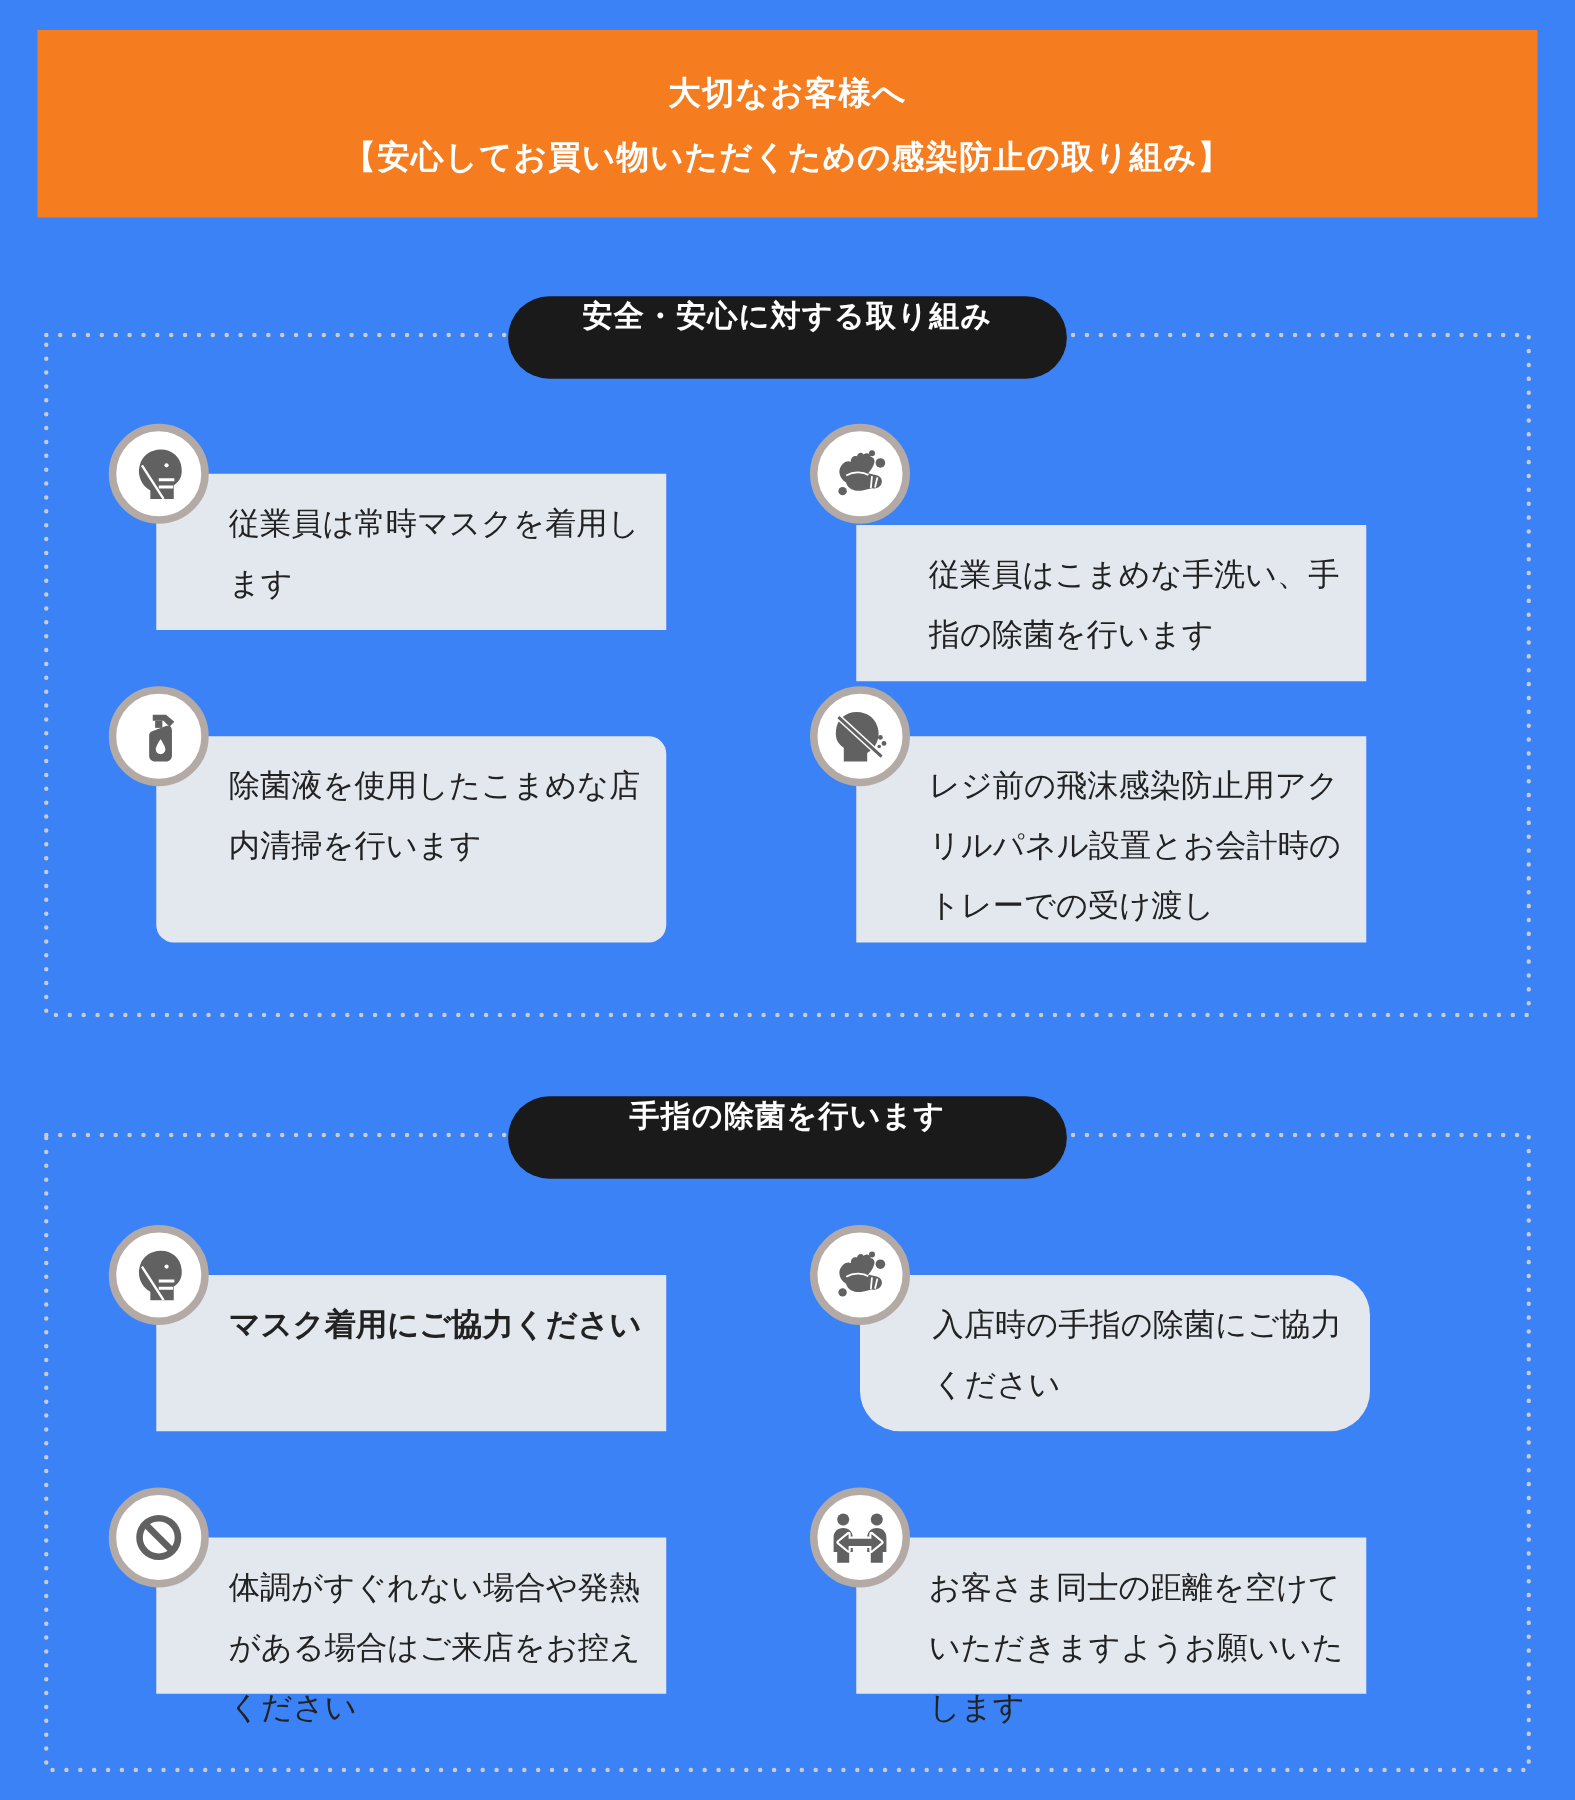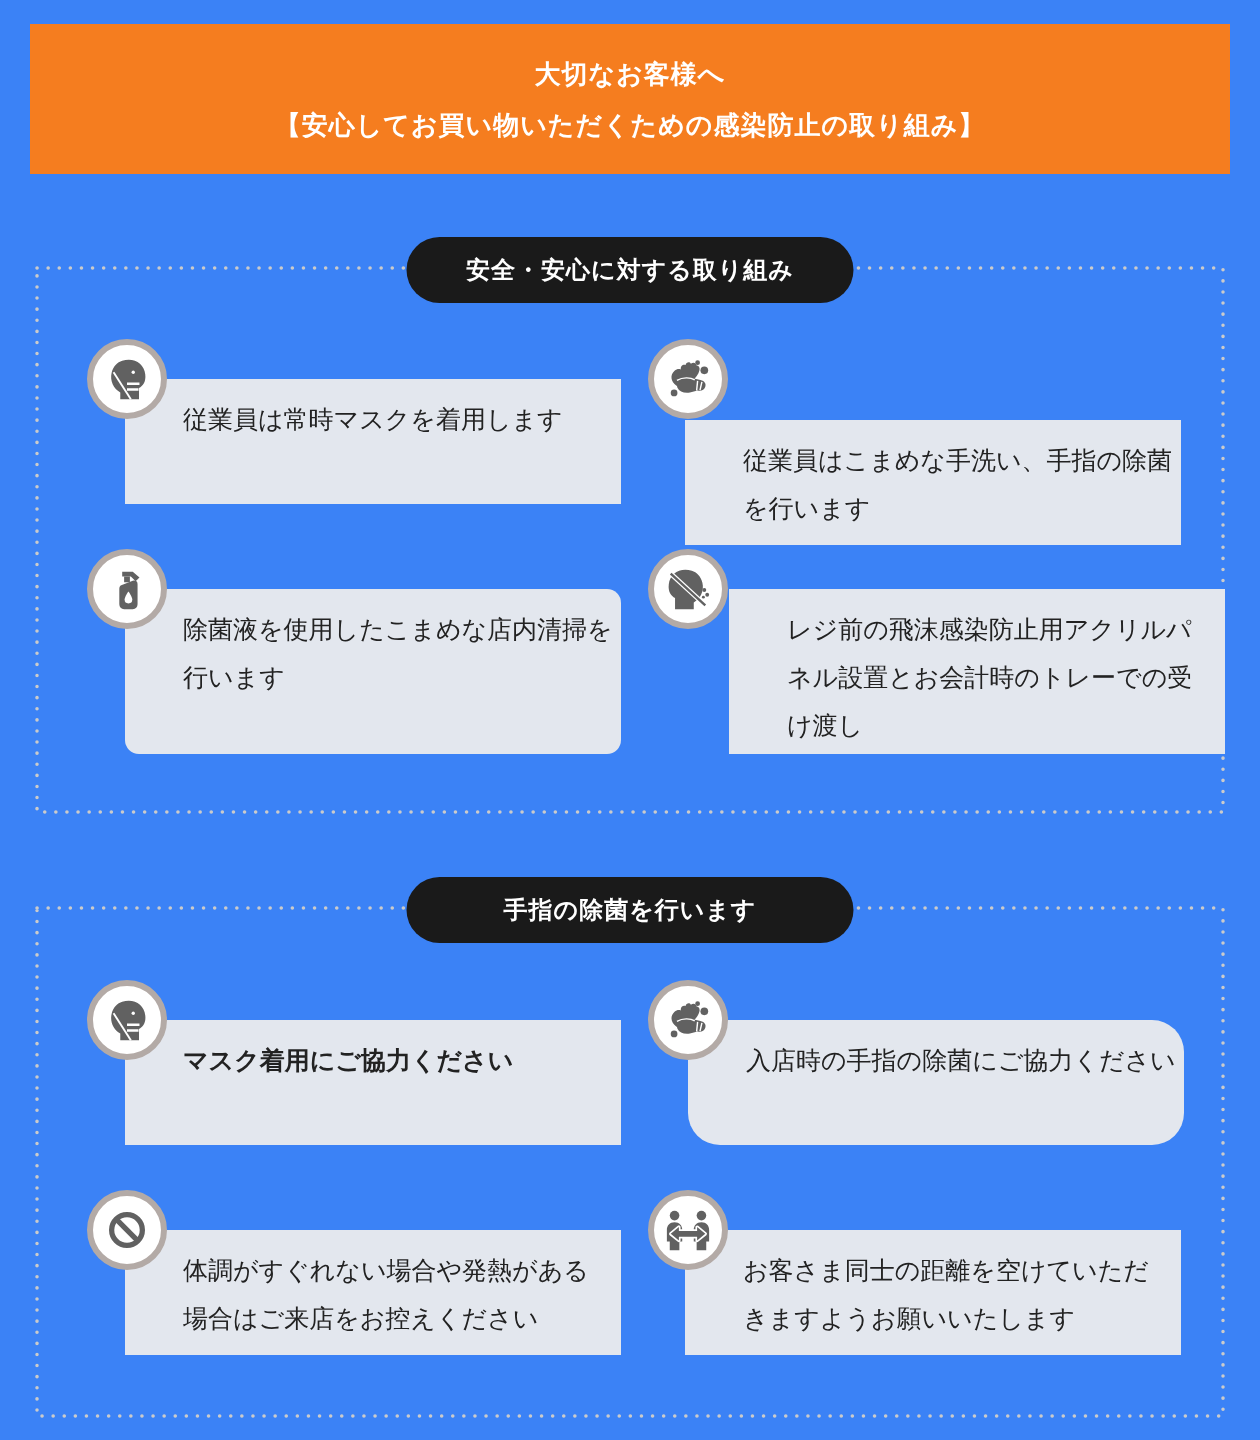--- a/index.html
+++ b/index.html
@@ -18,34 +18,34 @@
 
   
   .panel { position:absolute; left:35px; width:1190px; }
   .panel-1 { top:266px; height:548px; }
   .panel-2 { top:906px; height:512px; }
   .frame { position:absolute; left:0; top:0; }
 
   .pill {
     position:absolute; left:50%; top:-29px; transform:translateX(-50%);
     width:447px; height:66px; border-radius:33px; background:#1a1a1a;
-    color:#ffffff; display:flex; align-items:center; justify-content:center;
+    color:#ffffff; display:flex; align-items:flex-start; justify-content:center;
     font-size:24px; font-weight:bold; letter-spacing:1px; z-index:3;
   }
 
   
   .box {
-    position:absolute; width:496px; background:#e3e7ee;
+    position:absolute; width:408px; background:#e3e7ee;
     padding:16px 8px 16px 58px;
     font-size:25px; line-height:48px; color:#222222; z-index:1;
   }
   .p1-b1 { left:90px;  top:113px; height:125px; }
   .p1-b2 { left:650px; top:113px; height:125px;margin-top:41px; }
   .p1-b3 { left:90px;  top:323px; height:165px;border-radius:14px; }
-  .p1-b4 { left:650px; top:323px; height:165px;margin-left:44px; }
+  .p1-b4 { left:650px; top:323px; height:165px; }
   .p2-b1 { left:90px;  top:114px; height:125px;font-weight:bold; }
   .p2-b2 { left:653px; top:114px; height:125px;border-radius:32px; }
   .p2-b3 { left:90px;  top:324px; height:125px; }
   .p2-b4 { left:650px; top:324px; height:125px; }
 
   
   .icon-wrap {
     position:absolute; width:80px; height:80px; border-radius:50%;
     background:#ffffff; border:6px solid #b3aaa6;
     display:flex; align-items:center; justify-content:center; z-index:2;

